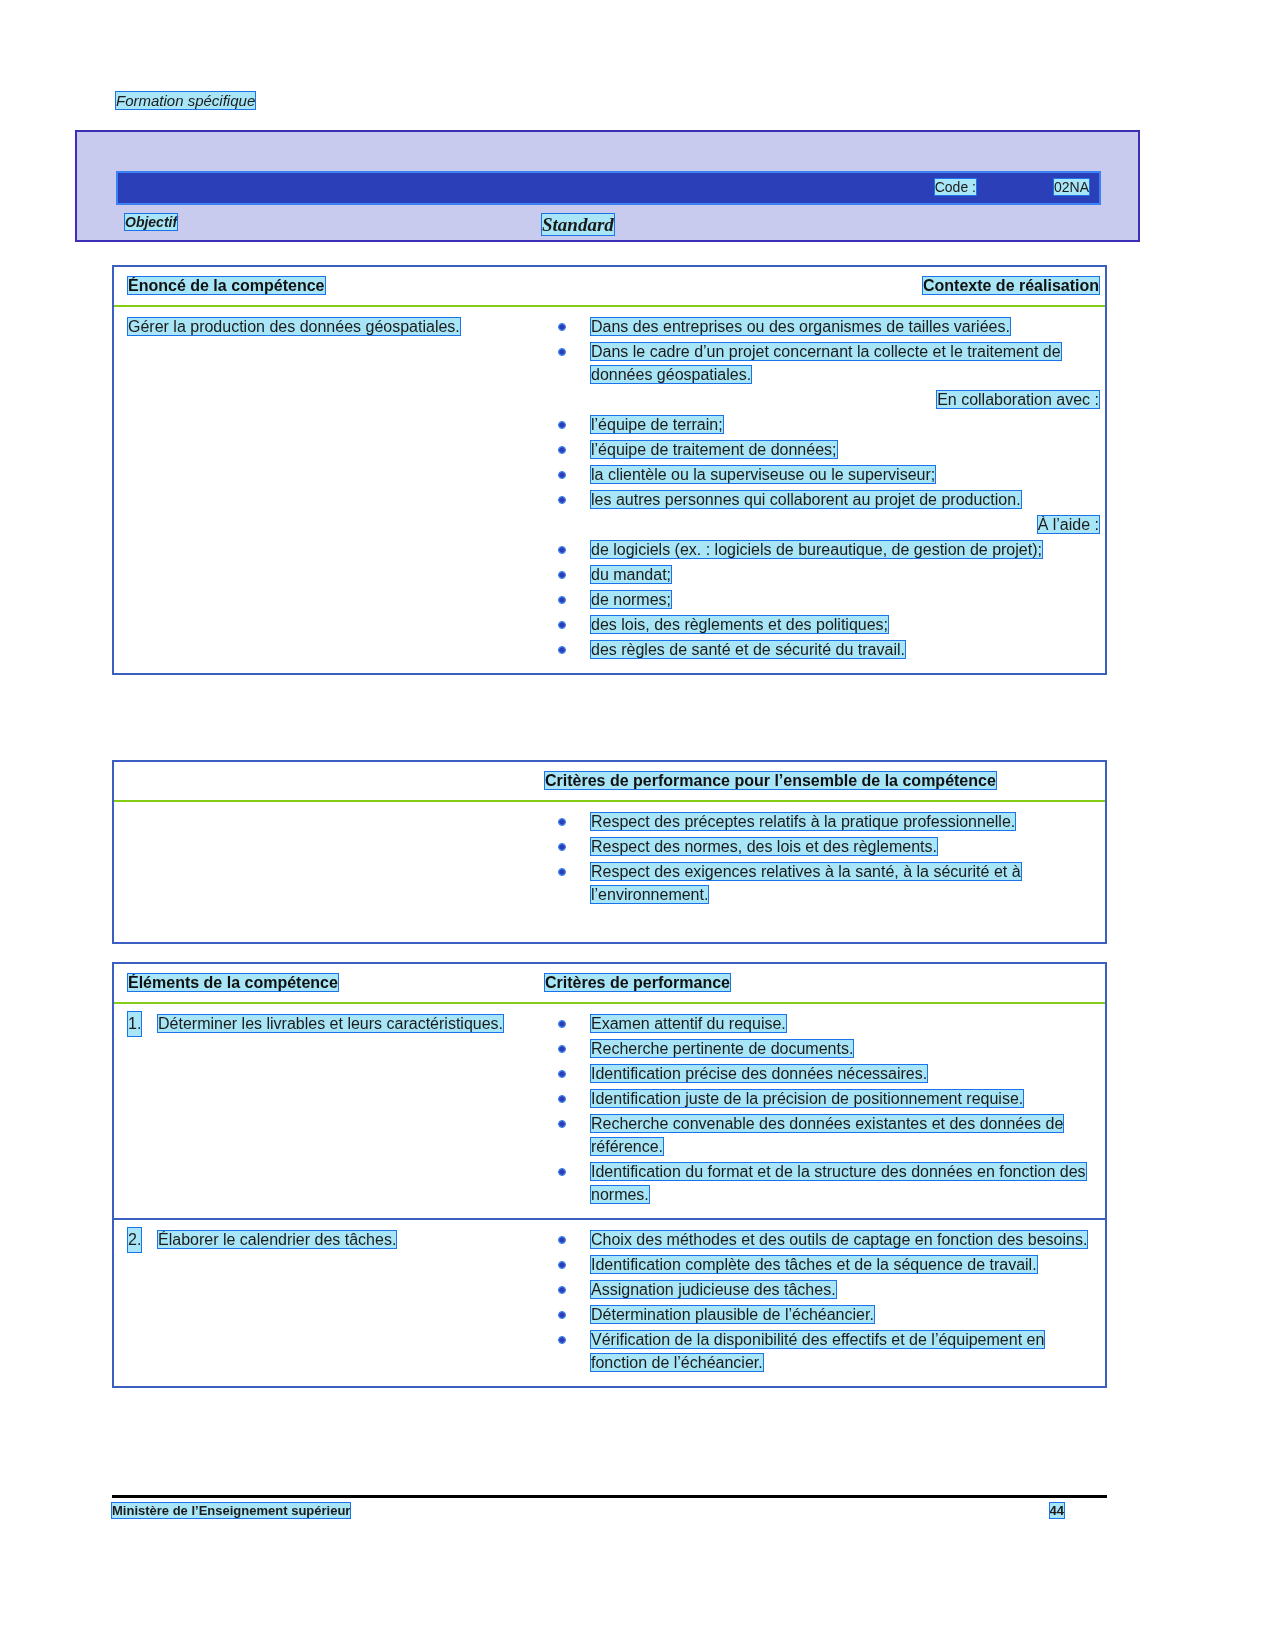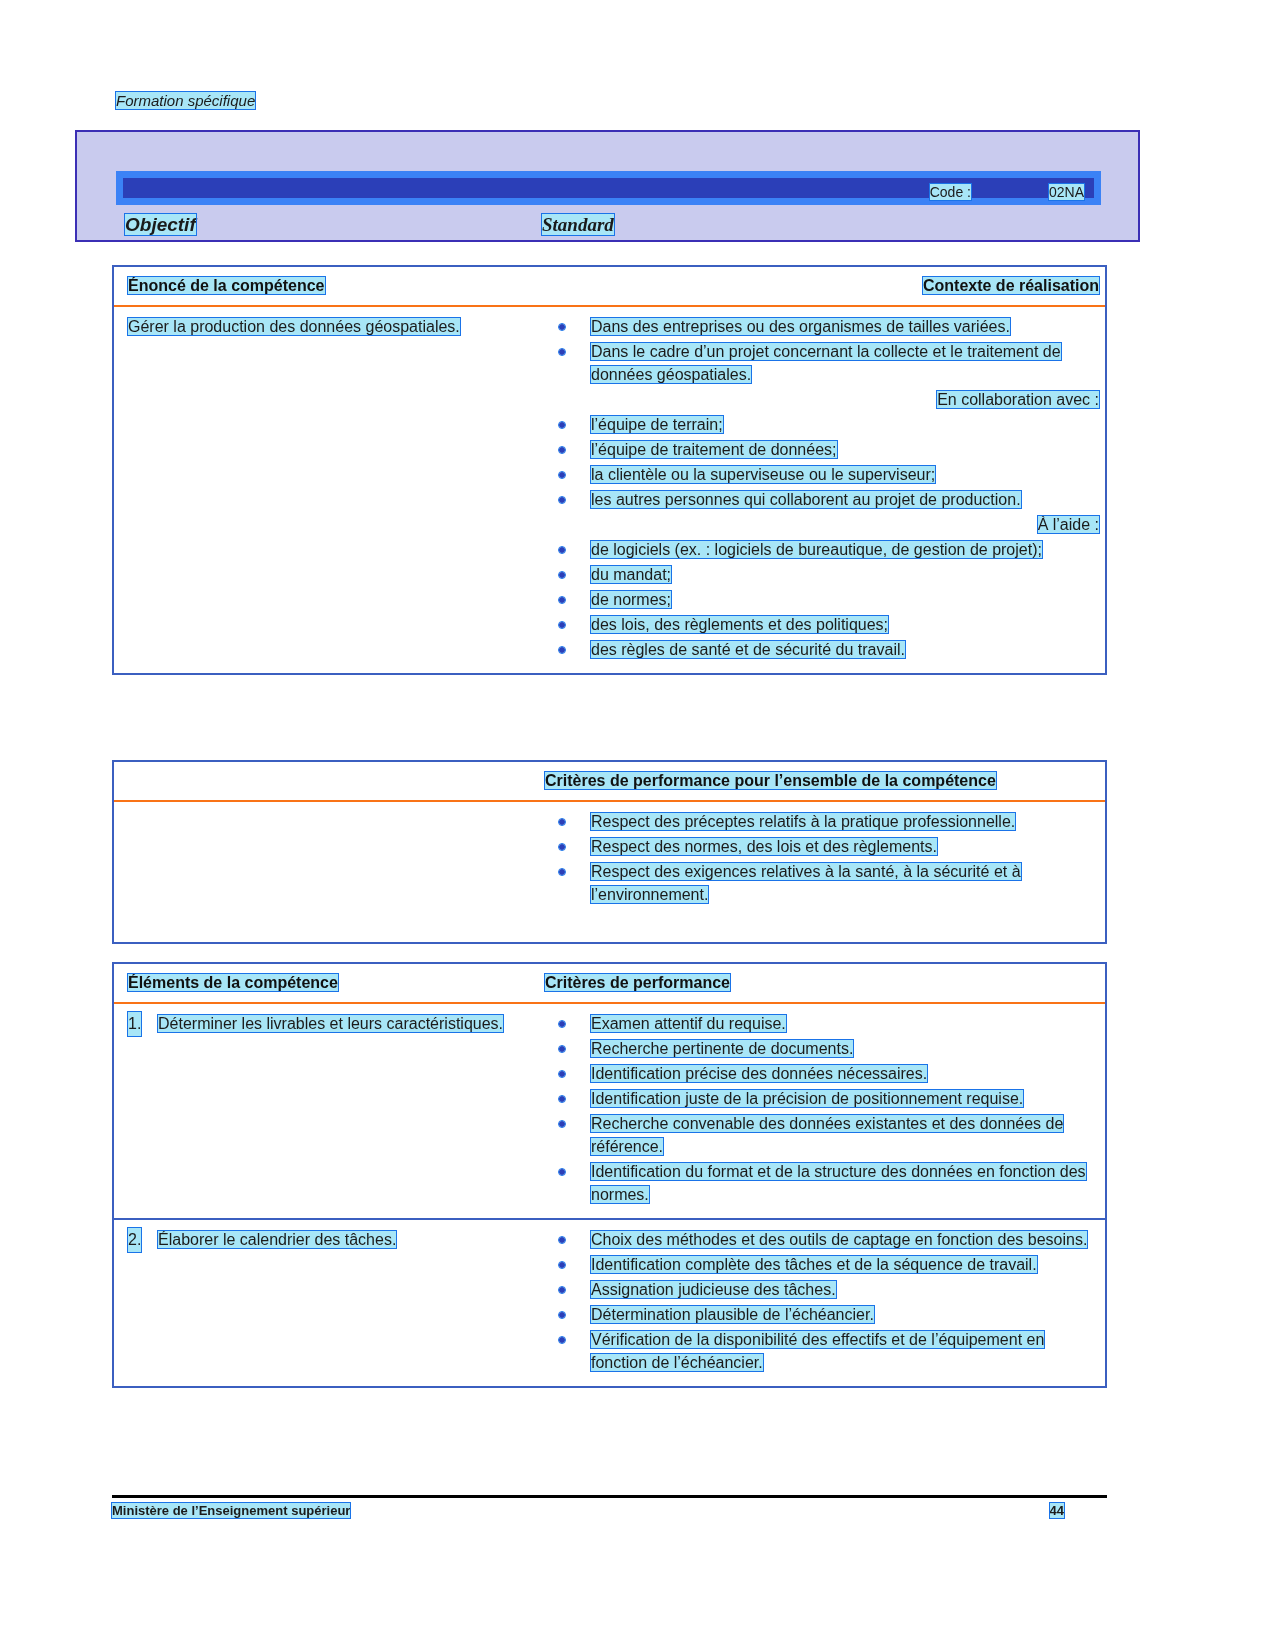--- a/index.html
+++ b/index.html
@@ -51,21 +51,21 @@
     border: 2px solid #3b2fb5;
     box-sizing: border-box;
   }
   .banner-bar {
     position: absolute;
     left: 39px;
     top: 39px;
     width: 985px;
     height: 34px;
     background: #2b3fb8;
-    border: 7px solid #3b82f6;
+    border: 2px solid #3b82f6;
     box-sizing: border-box;
   }
   .code-wrap {
     position: absolute;
     right: 10px;
     top: 6px;
     font-size: 14px;
     color: #1b1b1b;
     white-space: nowrap;
   }
@@ -75,21 +75,21 @@
     position: absolute;
     left: 0;
     top: 82px;
     width: 100%;
     height: 26px;
   }
   .objectif {
     position: absolute;
     left: 48px;
     top: 0;
-    font-size: 19px;
+    font-size: 14px;
     font-weight: bold;
     font-style: italic;
     color: #2a2ab5;
   }
   .standard {
     position: absolute;
     left: 465px;
     top: 0;
     font-size: 19px;
     font-weight: bold;
@@ -102,21 +102,21 @@
   .block {
     position: absolute;
     left: 112px;
     width: 995px;
     border: 2px solid #3b5fc0;
     box-sizing: border-box;
     background: #ffffff;
   }
   .block-head {
     display: flex;
-    border-bottom: 2px solid #f97316;
+    border-bottom: 2px solid #84cc16;
     min-height: 38px;
     align-items: center;
   }
   .block-body {
     display: flex;
     min-height: 40px;
   }
   .col-left {
     width: 425px;
     box-sizing: border-box;

